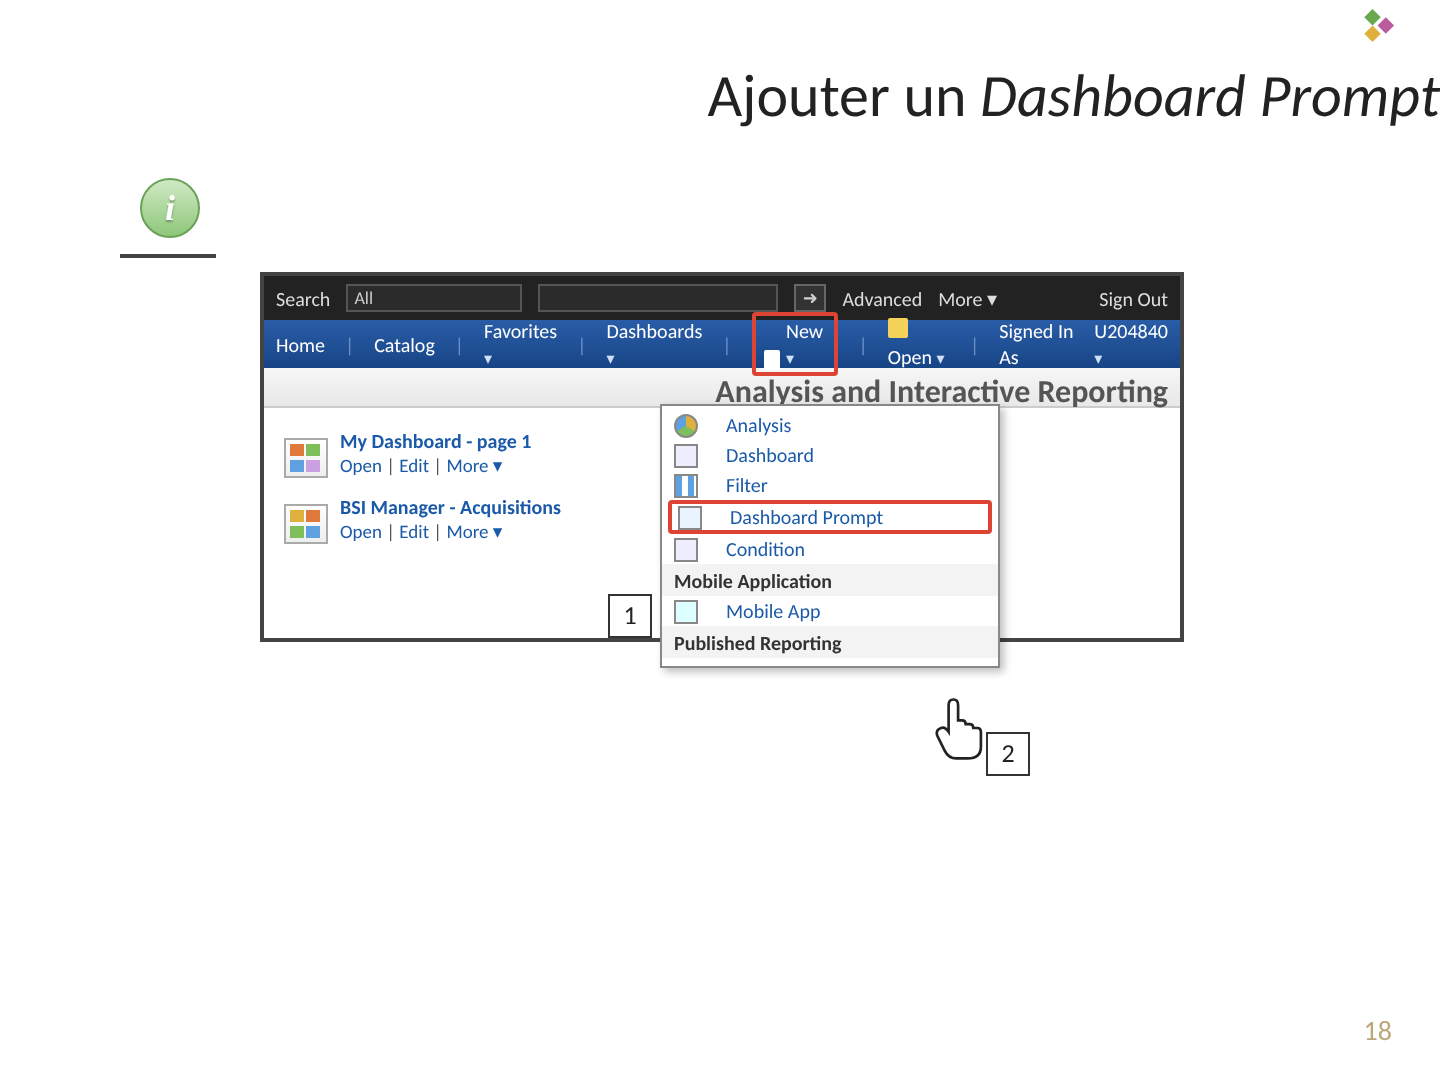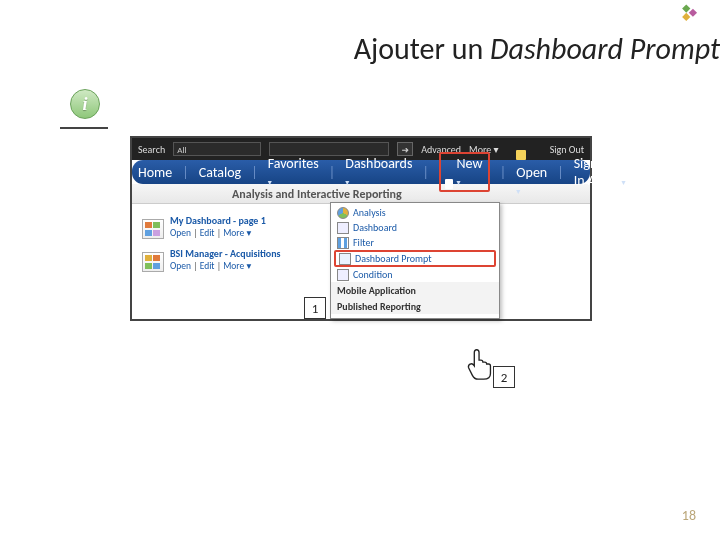--- a/index.html
+++ b/index.html
@@ -90,41 +90,40 @@
   .arrow-btn {
     width:16px;height:14px;background:#333;border:1px solid #666;
     display:flex;align-items:center;justify-content:center;color:#ccc;font-size:9px;
   }
   .bar-blue {
     background: linear-gradient(#2a5da8,#174485);
     height: 24px;
     display: flex;
     align-items: center;
     color: #fff;
-    font-size: 14px;
+    font-size: 10px;
     padding: 0 6px;
     gap: 10px;
-    border-radius: 11px;
   }
   .bar-blue .sep { color: #6b8fc7; }
   .bar-blue .dd::after { content:" ▾"; font-size:8px; color:#cfe0f7;}
   .bar-blue .box-new {
     border: 2px solid #d43; padding: 1px 4px; border-radius:2px;
     display:flex; align-items:flex-end; gap:3px;
   }
   .bar-blue .tiny-ic {
     width:10px;height:10px;background:#fff;border-radius:1px;display:inline-block;
   }
   .bar-gray {
     background: linear-gradient(#f6f6f6,#e8e8e8);
     height: 20px;
     border-bottom: 1px solid #ccc;
-    color:#555; font-size:12px; font-weight:bold;
+    color:#555; font-size:16px; font-weight:bold;
     padding: 3px 6px 0 100px;
-    text-align: left;
+    text-align: right;
   }
   .body-area {
     display: flex;
     background: #fff;
     min-height: 115px;
     position: relative;
   }
   .left-col {
     width: 196px;
     padding: 10px 6px 6px 10px;
@@ -156,21 +155,21 @@
     border:1px solid #888;
     box-shadow: 2px 2px 4px rgba(0,0,0,.25);
     font-size: 10px;
     padding: 2px 0 4px 0;
   }
   .menu-head {
     font-weight:bold; color:#333; padding:2px 6px 1px 6px;
     background:#f3f3f3;
   }
   .menu-row {
-    display:flex; align-items:center; gap:4px;
+    display:flex; align-items:center; gap:14px;
     padding:1px 6px; color:#1b5aa8; cursor:pointer;
   }
   .menu-row.hl { border:2px solid #d43; border-radius:2px; margin:0 3px; padding:0 3px;}
   .mic { width:12px;height:12px;display:inline-block;border:1px solid #888;background:#eef;}
   .mic.f { background: repeating-linear-gradient(90deg,#5fa0e0 0 3px,#fff 3px 6px);}
   .mic.c { background: conic-gradient(#e0b03c 0 120deg,#7fbf5a 120deg 240deg,#5fa0e0 240deg 360deg); border-radius:50%;}
   .mic.p { background:#eaf3ff;}
   .mic.m { background:#dff;}
 
   .callout {
@@ -304,20 +303,24 @@
         </div>
       <div class="menu-row hl">
           <span class="mic p"></span>
           <span>Dashboard Prompt</span>
         </div>
       <div class="menu-row">
           <span class="mic"></span>
           <span>Condition</span>
         </div>
       <div class="menu-head">Mobile Application</div>
+      <div class="menu-row">
+          <span class="mic m"></span>
+          <span>Mobile App</span>
+        </div>
       <div class="menu-head">Published Reporting</div>
     </div>
   </div>
 </div>
 
 <div class="callout c1">1</div>
 <div class="callout c2">2</div>
 
 <svg class="cursor" viewBox="0 0 40 40">
   <path d="M14 20 L14 8 Q14 5 16.5 5 Q19 5 19 8 L19 16 L21 16 Q23 16 23 18 L25 18 Q27 18 27 20 L29 20 Q31 20 31 22 L31 30 Q31 36 24 36 L18 36 Q14 36 12 32 L8 24 Q7 21 10 20 Q12 19 14 22 Z" fill="#fff" stroke="#222" stroke-width="1.4"></path>

